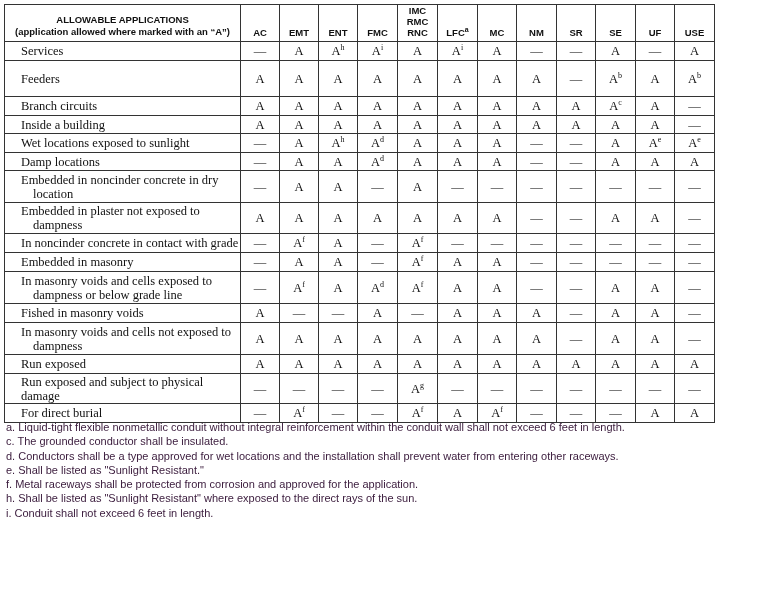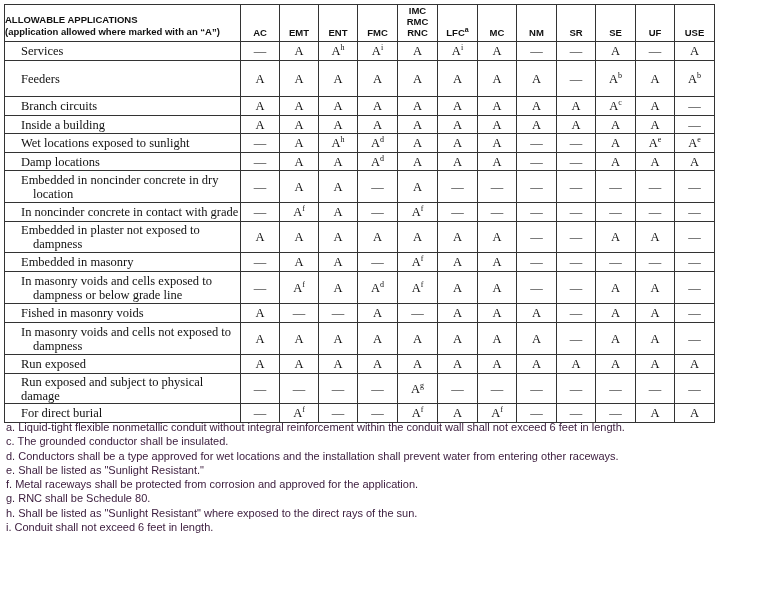--- a/index.html
+++ b/index.html
@@ -19,21 +19,21 @@
     font-family: "Liberation Sans", sans-serif;
     font-weight: bold;
     font-size: 9.5px;
     color: #111;
     vertical-align: bottom;
     text-align: center;
     padding-bottom: 3px;
     line-height: 11px;
   }
   #tbl th.app-head {
-    text-align: left;
+    text-align: center;
     font-size: 9.5px;
     line-height: 12px;
     padding-bottom: 3px;
   }
   #tbl td {
     font-family: "Liberation Serif", serif;
     font-size: 12.5px;
     color: #111;
     text-align: center;
     vertical-align: middle;
@@ -228,48 +228,48 @@
         <td><span class="dash">—</span></td>
         <td><span>A</span></td>
         <td><span class="dash">—</span></td>
         <td><span class="dash">—</span></td>
         <td><span class="dash">—</span></td>
         <td><span class="dash">—</span></td>
         <td><span class="dash">—</span></td>
         <td><span class="dash">—</span></td>
         <td><span class="dash">—</span></td>
       </tr>
-      <tr style="height: 19px;">
-        <td class="label"><span>In noncinder concrete in contact with grade</span></td>
-        <td><span class="dash">—</span></td>
-        <td><span>A</span><sup>f</sup></td>
-        <td><span>A</span></td>
-        <td><span class="dash">—</span></td>
-        <td><span>A</span><sup>f</sup></td>
-        <td><span class="dash">—</span></td>
-        <td><span class="dash">—</span></td>
-        <td><span class="dash">—</span></td>
-        <td><span class="dash">—</span></td>
-        <td><span class="dash">—</span></td>
-        <td><span class="dash">—</span></td>
-        <td><span class="dash">—</span></td>
-      </tr>
       <tr style="height: 31px;">
         <td class="label"><span>Embedded in plaster not exposed to</span><span class="cont">dampness</span></td>
         <td><span>A</span></td>
         <td><span>A</span></td>
         <td><span>A</span></td>
         <td><span>A</span></td>
         <td><span>A</span></td>
         <td><span>A</span></td>
         <td><span>A</span></td>
         <td><span class="dash">—</span></td>
         <td><span class="dash">—</span></td>
         <td><span>A</span></td>
         <td><span>A</span></td>
+        <td><span class="dash">—</span></td>
+      </tr>
+      <tr style="height: 19px;">
+        <td class="label"><span>In noncinder concrete in contact with grade</span></td>
+        <td><span class="dash">—</span></td>
+        <td><span>A</span><sup>f</sup></td>
+        <td><span>A</span></td>
+        <td><span class="dash">—</span></td>
+        <td><span>A</span><sup>f</sup></td>
+        <td><span class="dash">—</span></td>
+        <td><span class="dash">—</span></td>
+        <td><span class="dash">—</span></td>
+        <td><span class="dash">—</span></td>
+        <td><span class="dash">—</span></td>
+        <td><span class="dash">—</span></td>
         <td><span class="dash">—</span></td>
       </tr>
       <tr style="height: 19px;">
         <td class="label"><span>Embedded in masonry</span></td>
         <td><span class="dash">—</span></td>
         <td><span>A</span></td>
         <td><span>A</span></td>
         <td><span class="dash">—</span></td>
         <td><span>A</span><sup>f</sup></td>
         <td><span>A</span></td>
@@ -372,16 +372,15 @@
       </tr>
     </tbody>
 </table>
 
 <div id="notes">
     <div>a. Liquid-tight flexible nonmetallic conduit without integral reinforcement within the conduit wall shall not exceed 6 feet in length.</div>
     <div>c. The grounded conductor shall be insulated.</div>
     <div>d. Conductors shall be a type approved for wet locations and the installation shall prevent water from entering other raceways.</div>
     <div>e. Shall be listed as "Sunlight Resistant."</div>
     <div>f. Metal raceways shall be protected from corrosion and approved for the application.</div>
-    <div>g. RNC shall be Schedule 80.</div>
     <div>h. Shall be listed as "Sunlight Resistant" where exposed to the direct rays of the sun.</div>
     <div>i. Conduit shall not exceed 6 feet in length.</div>
   </div>
 
 </body></html>

